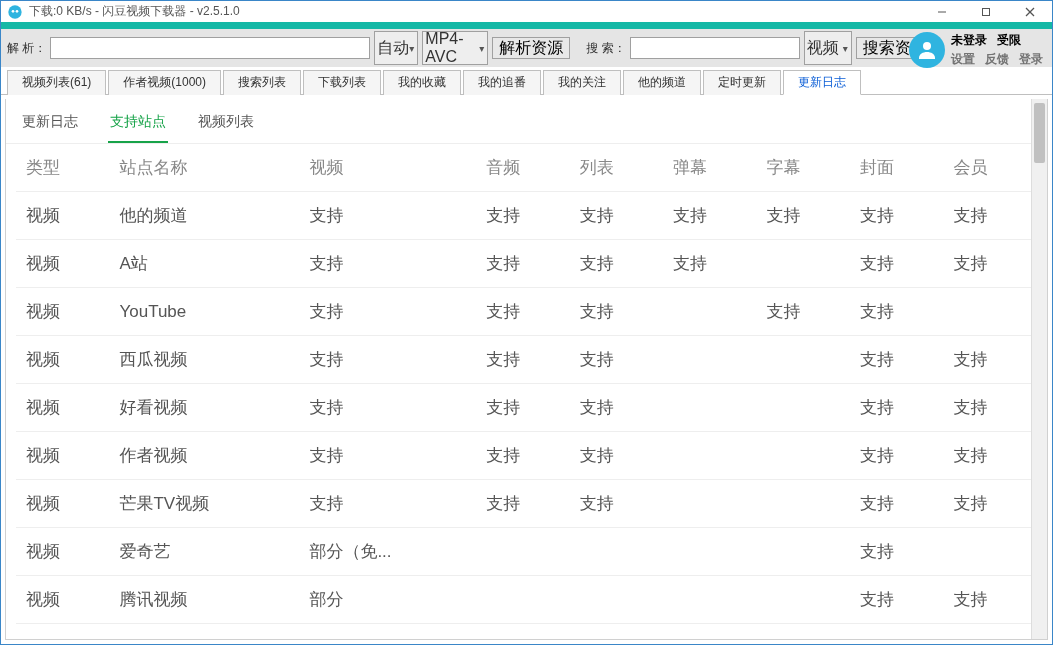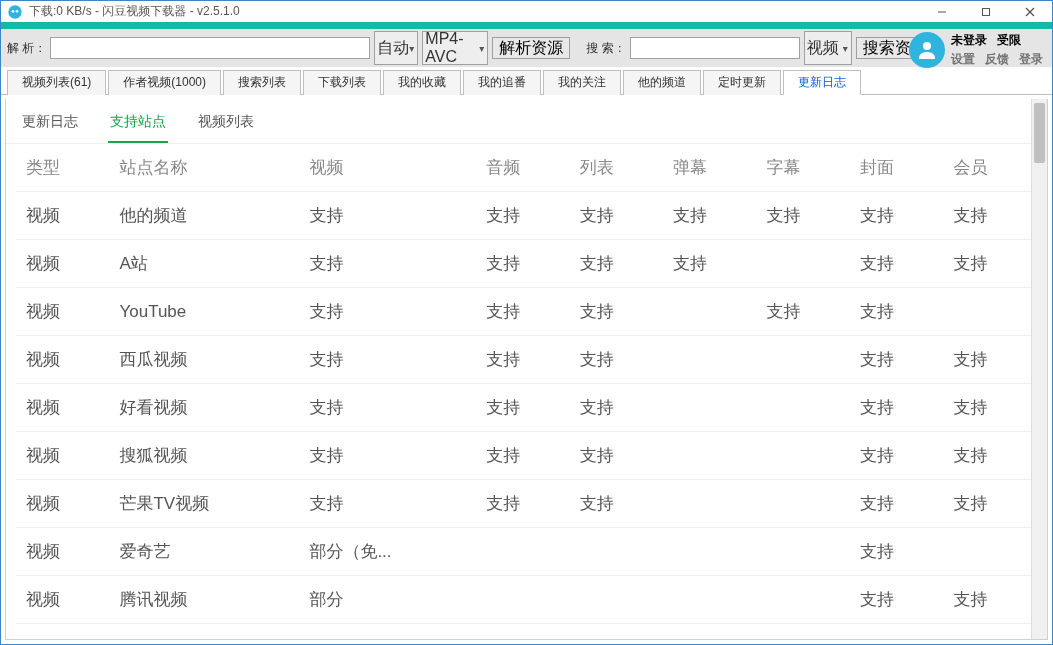--- a/index.html
+++ b/index.html
@@ -359,21 +359,21 @@
               <td>支持</td>
               <td>支持</td>
               <td>支持</td>
               <td></td>
               <td></td>
               <td>支持</td>
               <td>支持</td>
             </tr>
             <tr>
               <td>视频</td>
-              <td>搜狐视频</td>
+              <td>作者视频</td>
               <td>支持</td>
               <td>支持</td>
               <td>支持</td>
               <td></td>
               <td></td>
               <td>支持</td>
               <td>支持</td>
             </tr>
             <tr>
               <td>视频</td>

